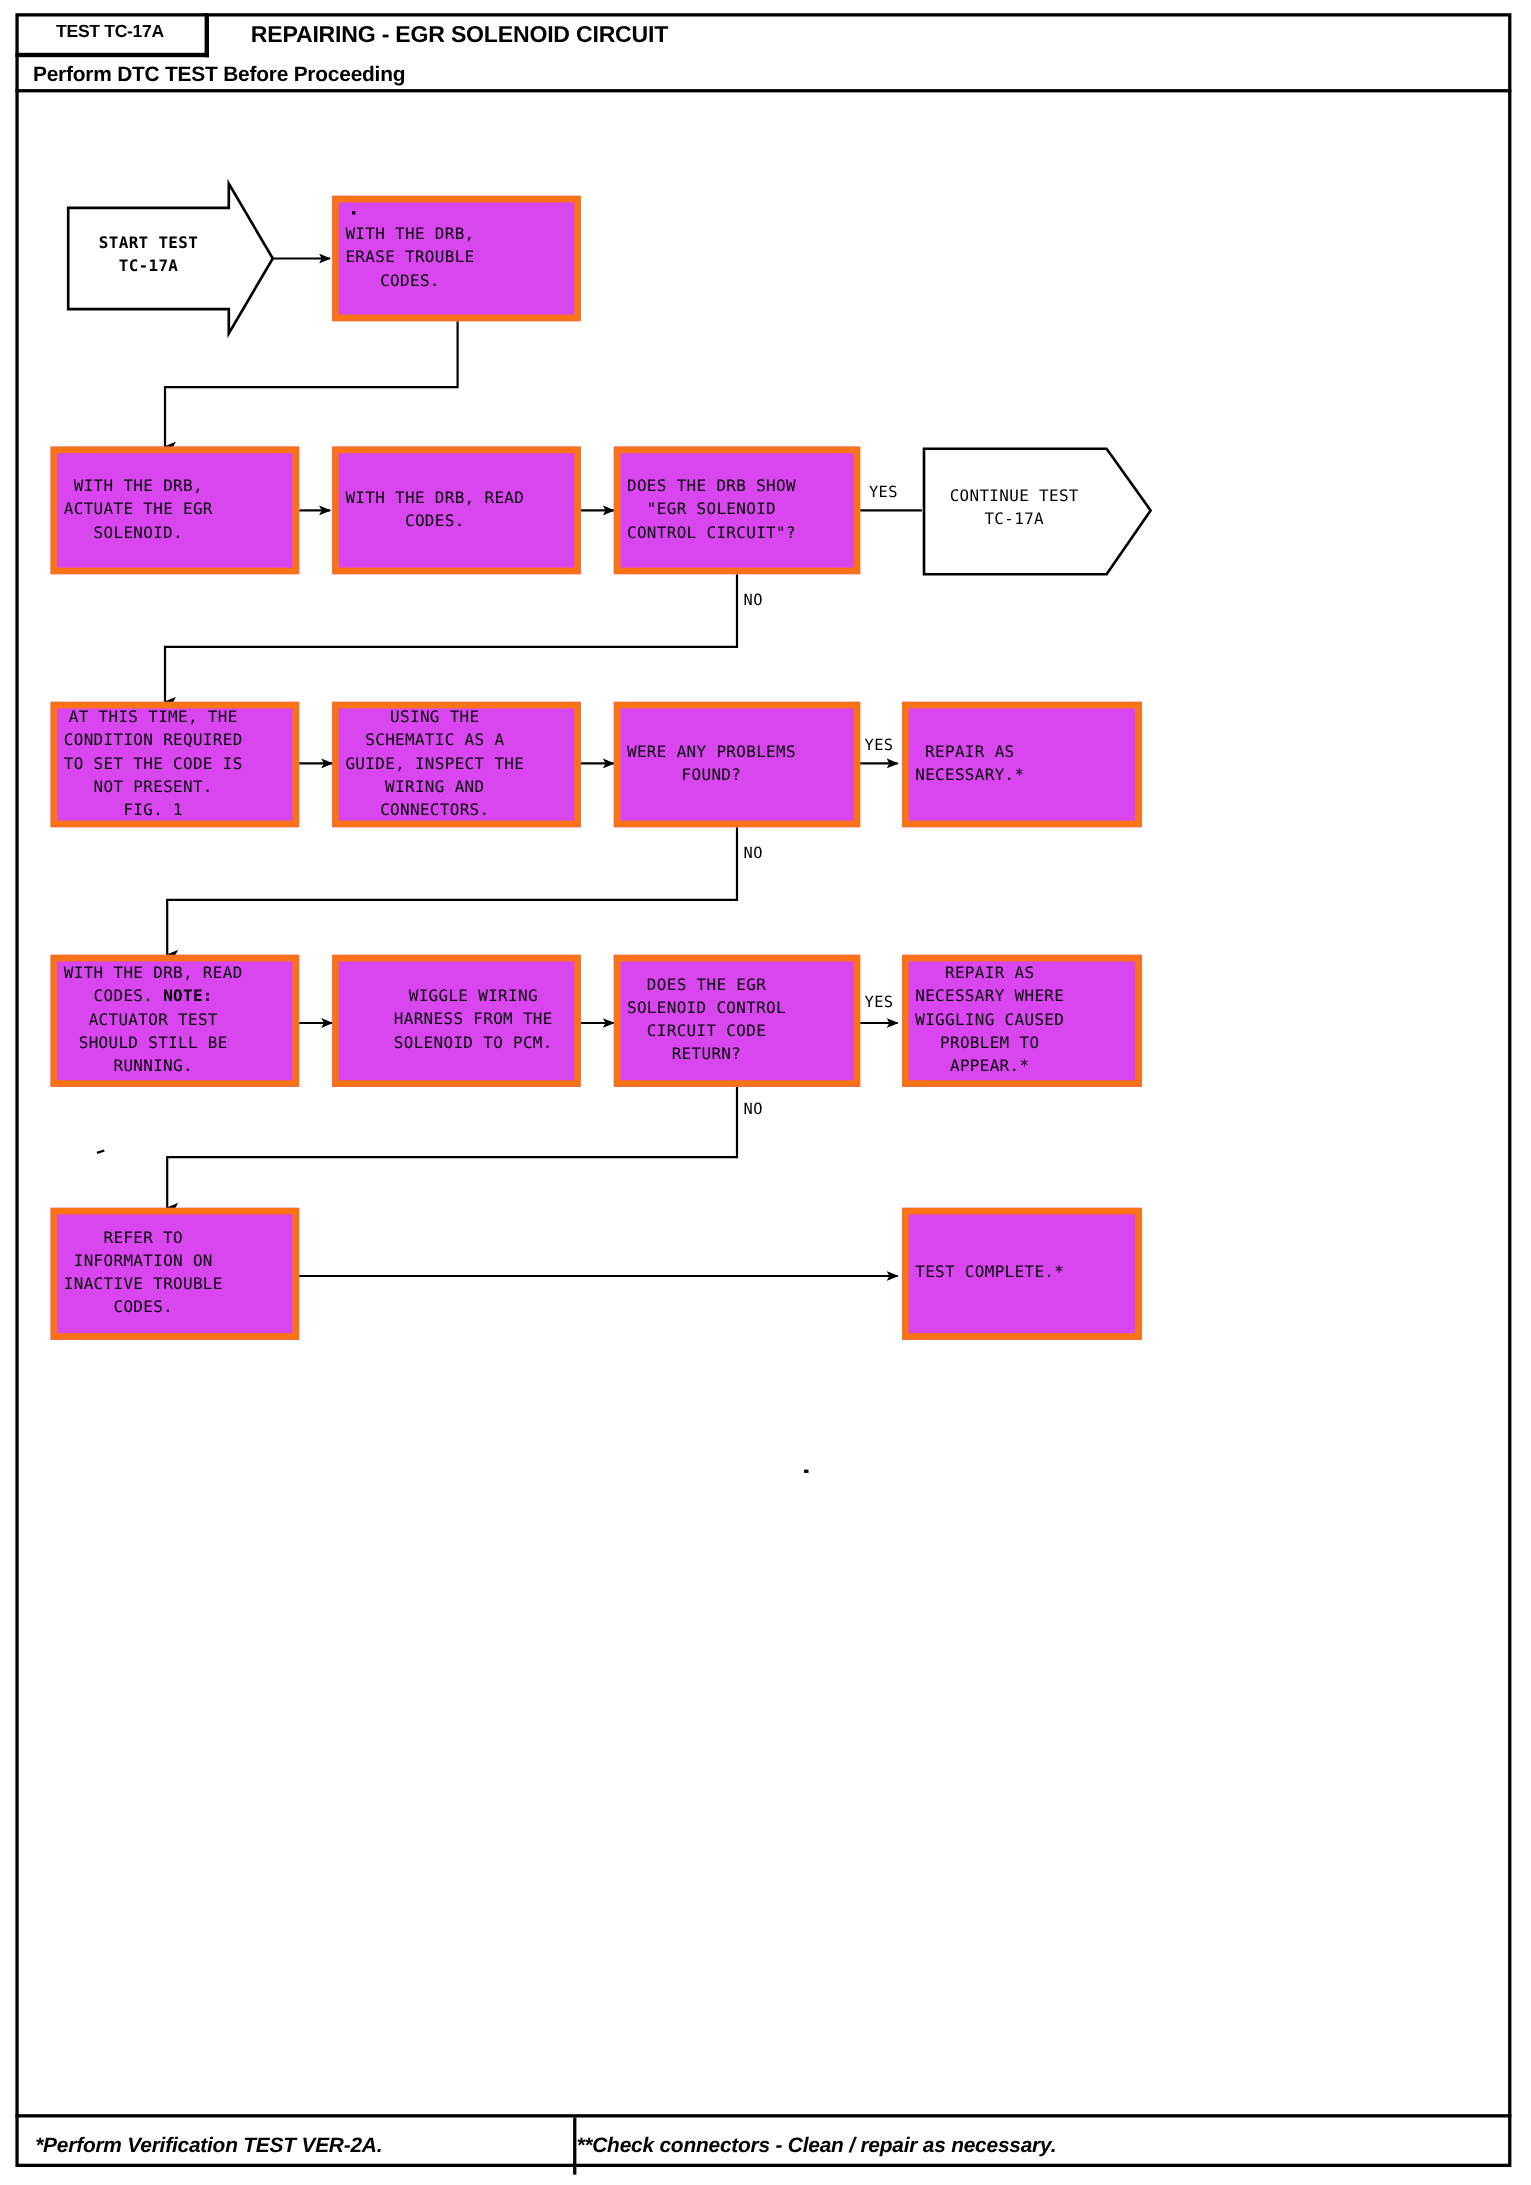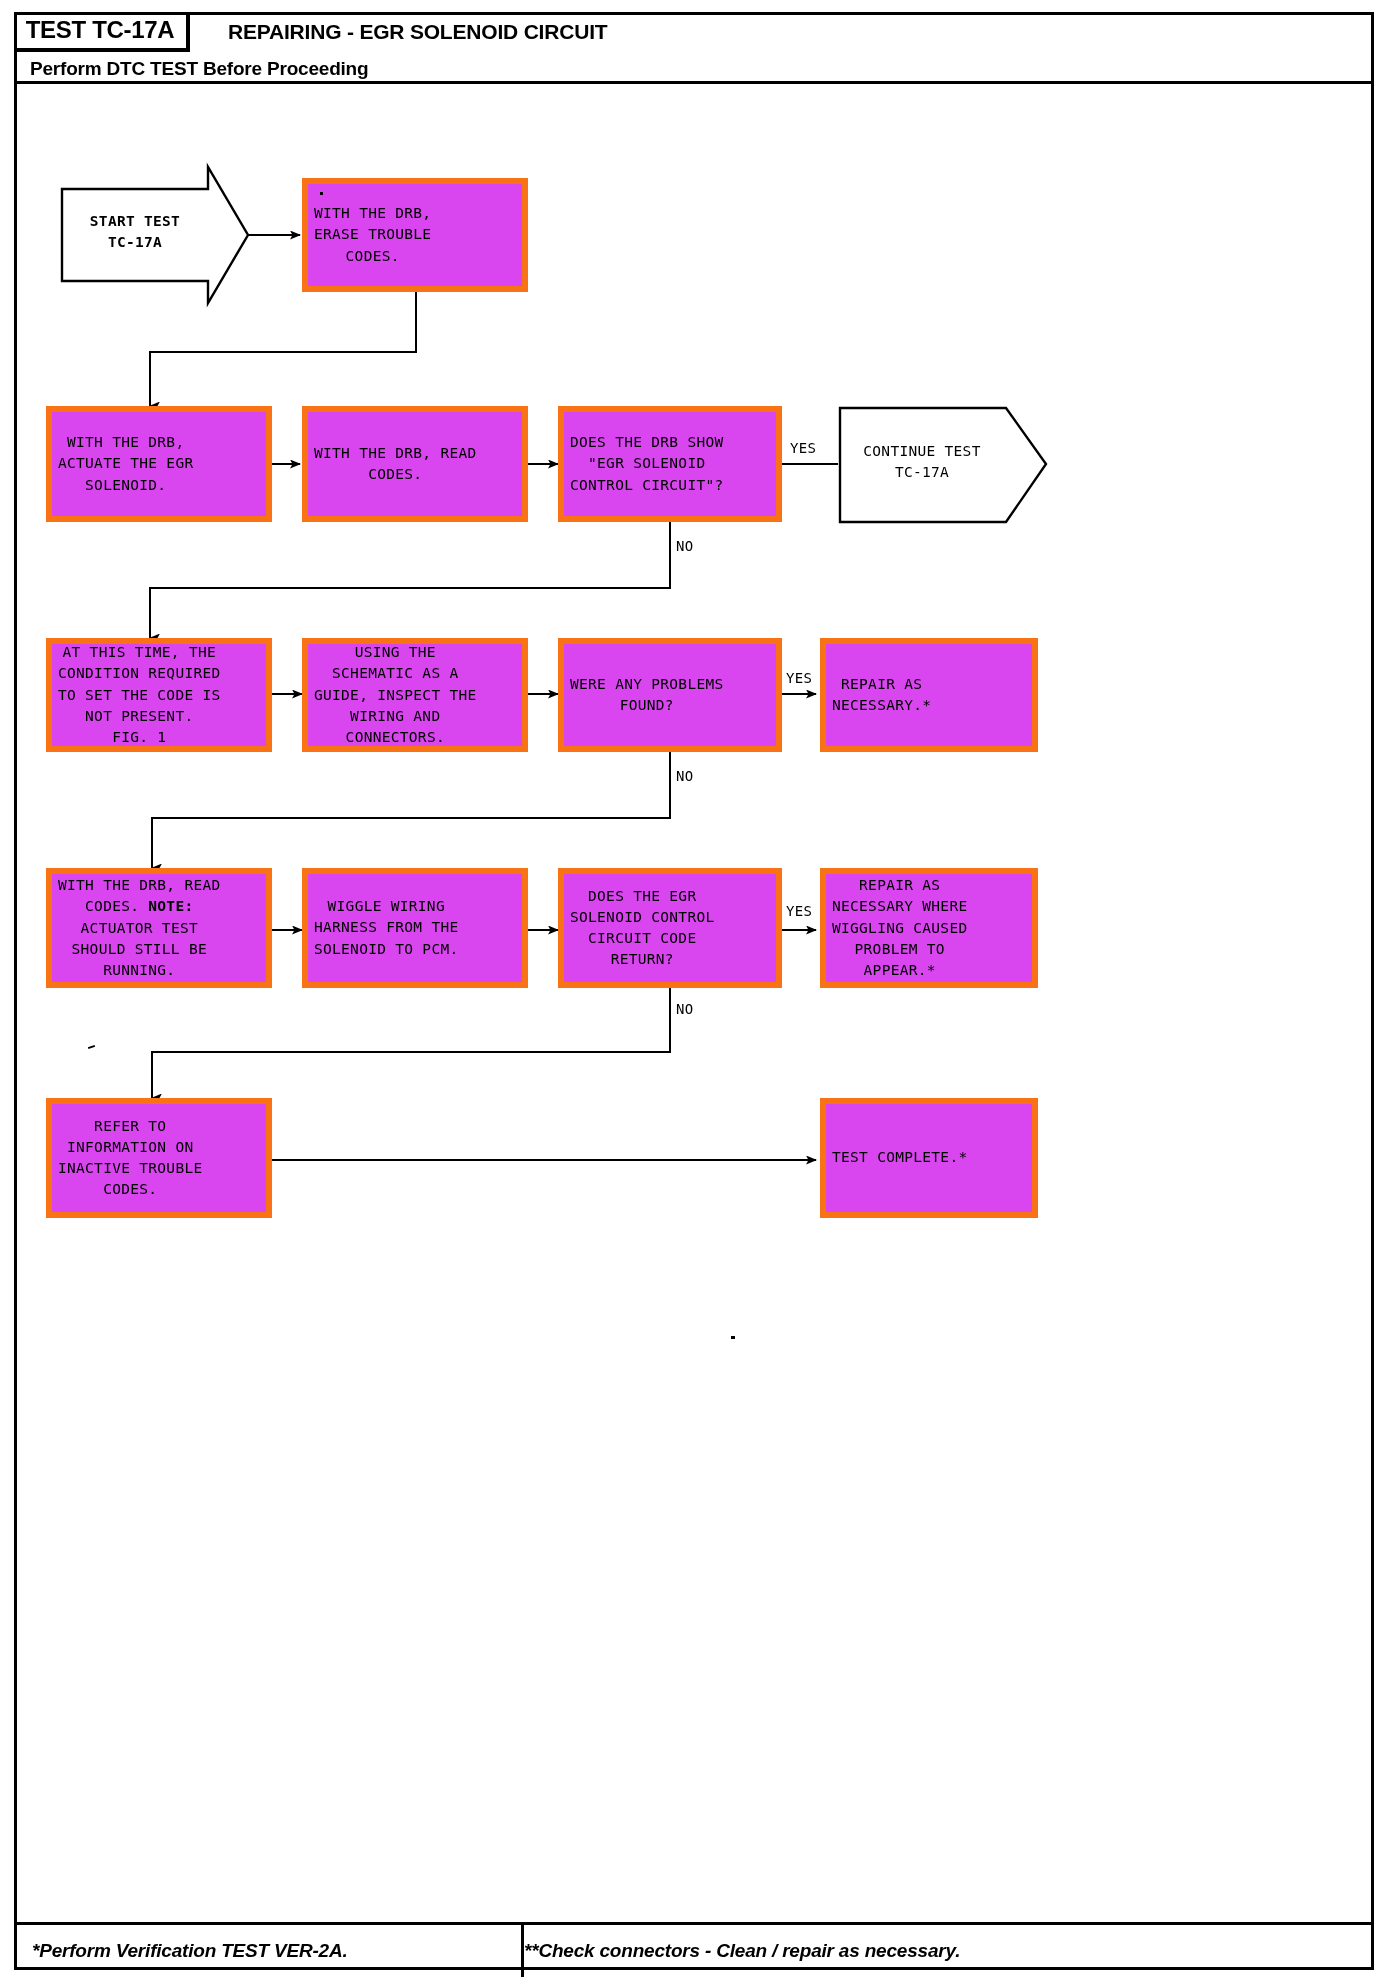--- a/index.html
+++ b/index.html
@@ -47,21 +47,21 @@
     width: 176px;
     height: 40px;
     border-right: 4px solid #000;
     border-bottom: 4px solid #000;
     box-sizing: border-box;
     display: flex;
     align-items: center;
     justify-content: center;
   }
   .test-id-text {
-    font-size: 24px;
+    font-size: 16px;
     font-weight: bold;
     letter-spacing: -0.3px;
     white-space: nowrap;
   }
   .header-title {
     position: absolute;
     left: 190px;
     top: 8px;
     font-size: 21px;
     font-weight: bold;
@@ -302,21 +302,21 @@
   </div>
 
   <div class="node" style="left:46px; top:868px; width:226px; height:120px;">
     <span class="node-text"><span>WITH THE DRB, READ
 CODES. </span><b>NOTE:</b><span>
 ACTUATOR TEST
 SHOULD STILL BE
 RUNNING.</span></span>
   </div>
 
-  <div class="node" style="left:302px; top:868px; width:226px; height:120px;">
+  <div class="node" style="left:302px; top:868px; width:226px; height:120px;padding-left:44px;">
     <span class="node-text">WIGGLE WIRING
 HARNESS FROM THE
 SOLENOID TO PCM.</span>
   </div>
 
   <div class="node" style="left:558px; top:868px; width:224px; height:120px;">
     <span class="node-text">DOES THE EGR
 SOLENOID CONTROL
 CIRCUIT CODE
 RETURN?</span>

